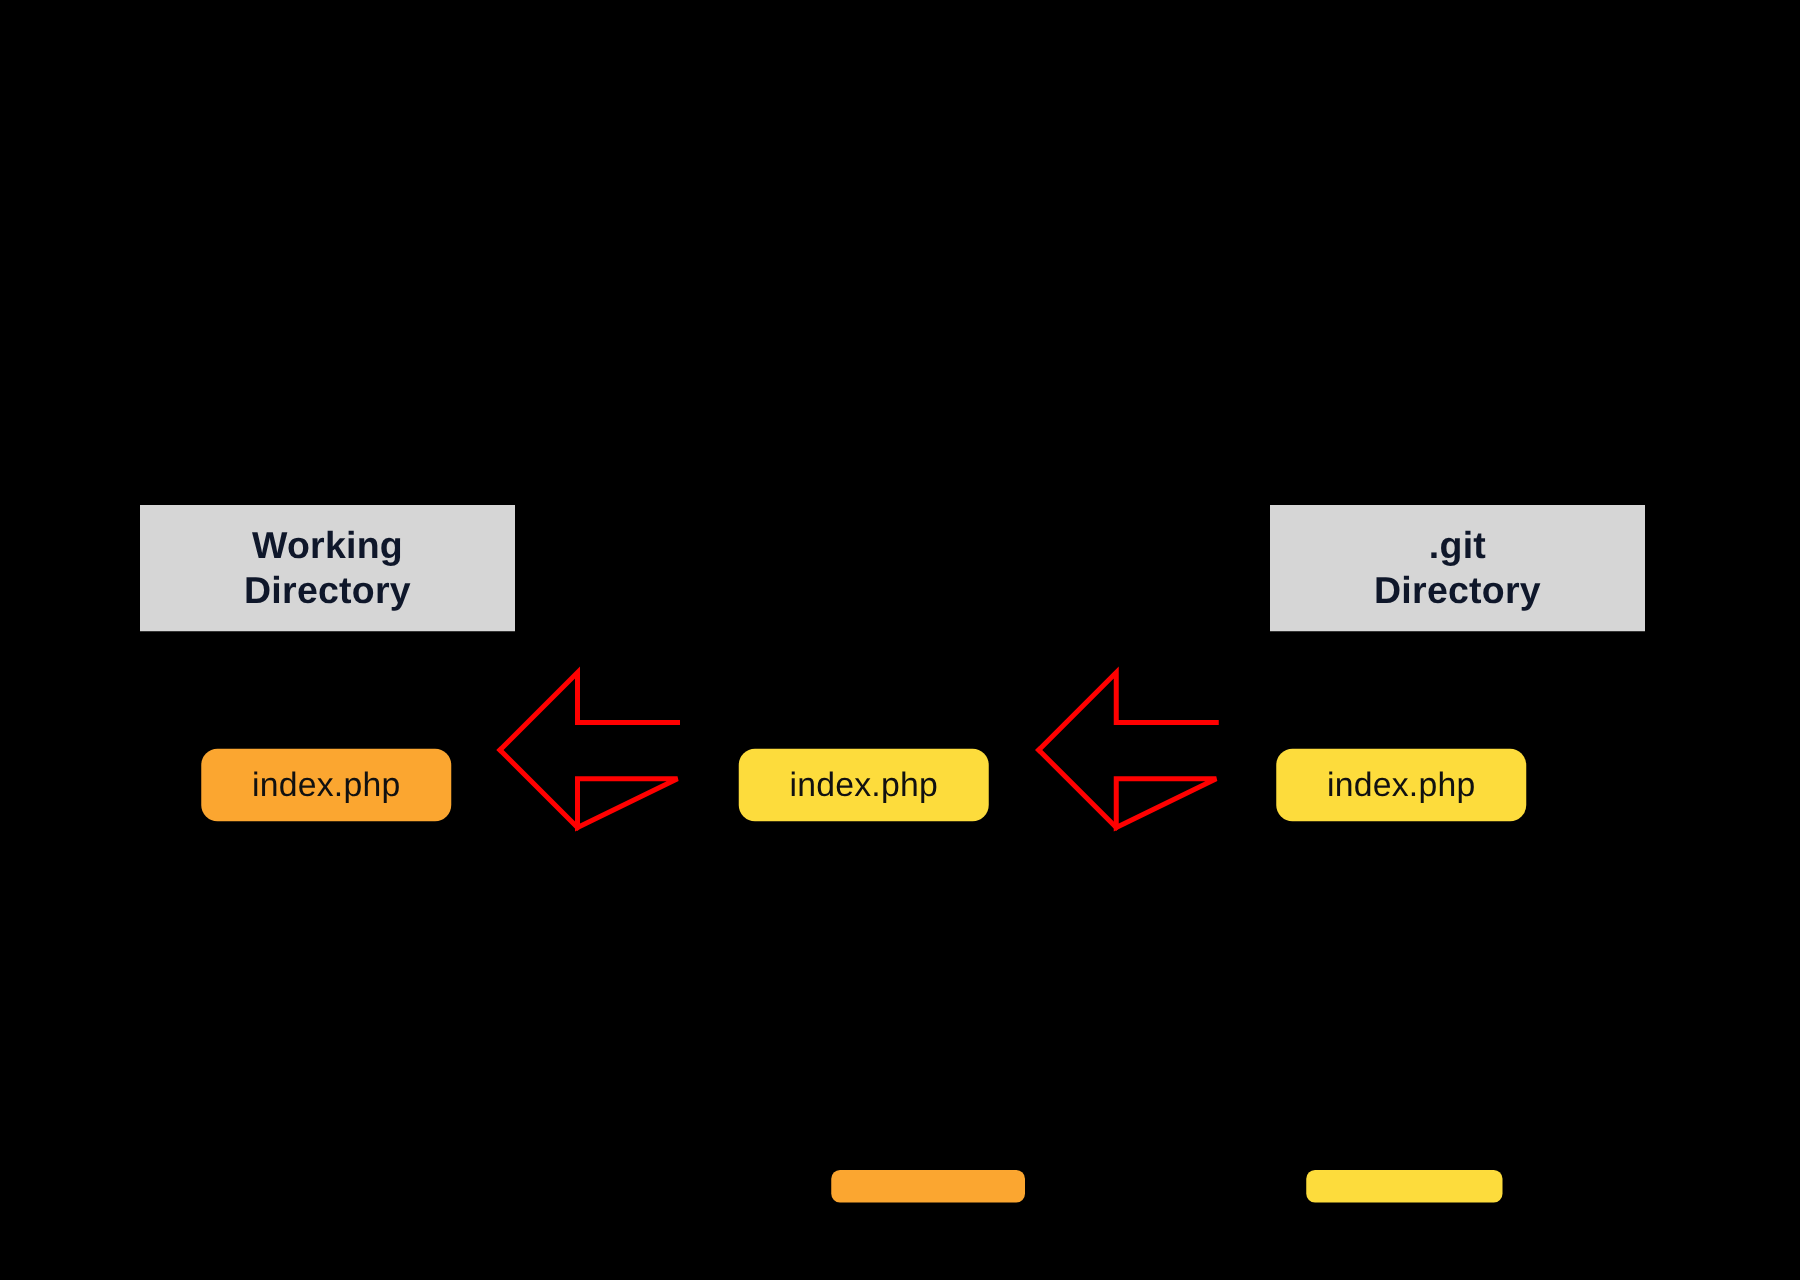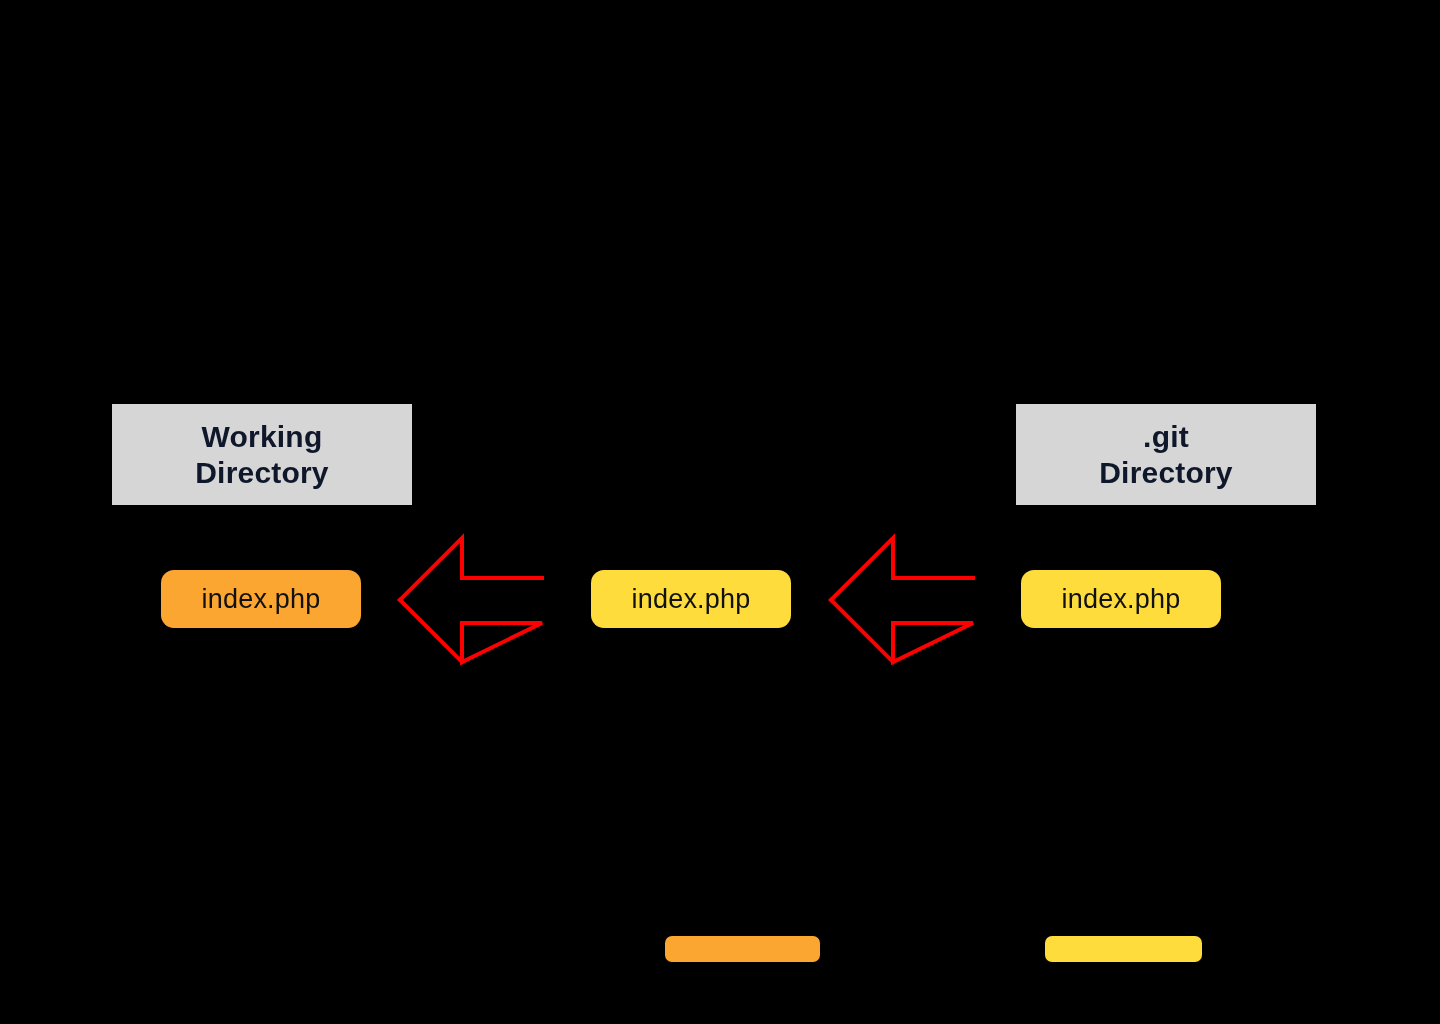--- a/index.html
+++ b/index.html
@@ -48,20 +48,21 @@
   
   .file-pill {
     position: absolute;
     width: 200px;
     height: 58px;
     border-radius: 13px;
     display: flex;
     align-items: center;
     justify-content: center;
     box-sizing: border-box;
+    margin-top: 29px;
   }
   .file-pill .pill-label {
     color: #111111;
     font-size: 27px;
     font-weight: 400;
     letter-spacing: 0.2px;
     white-space: nowrap;
   }
 
   

